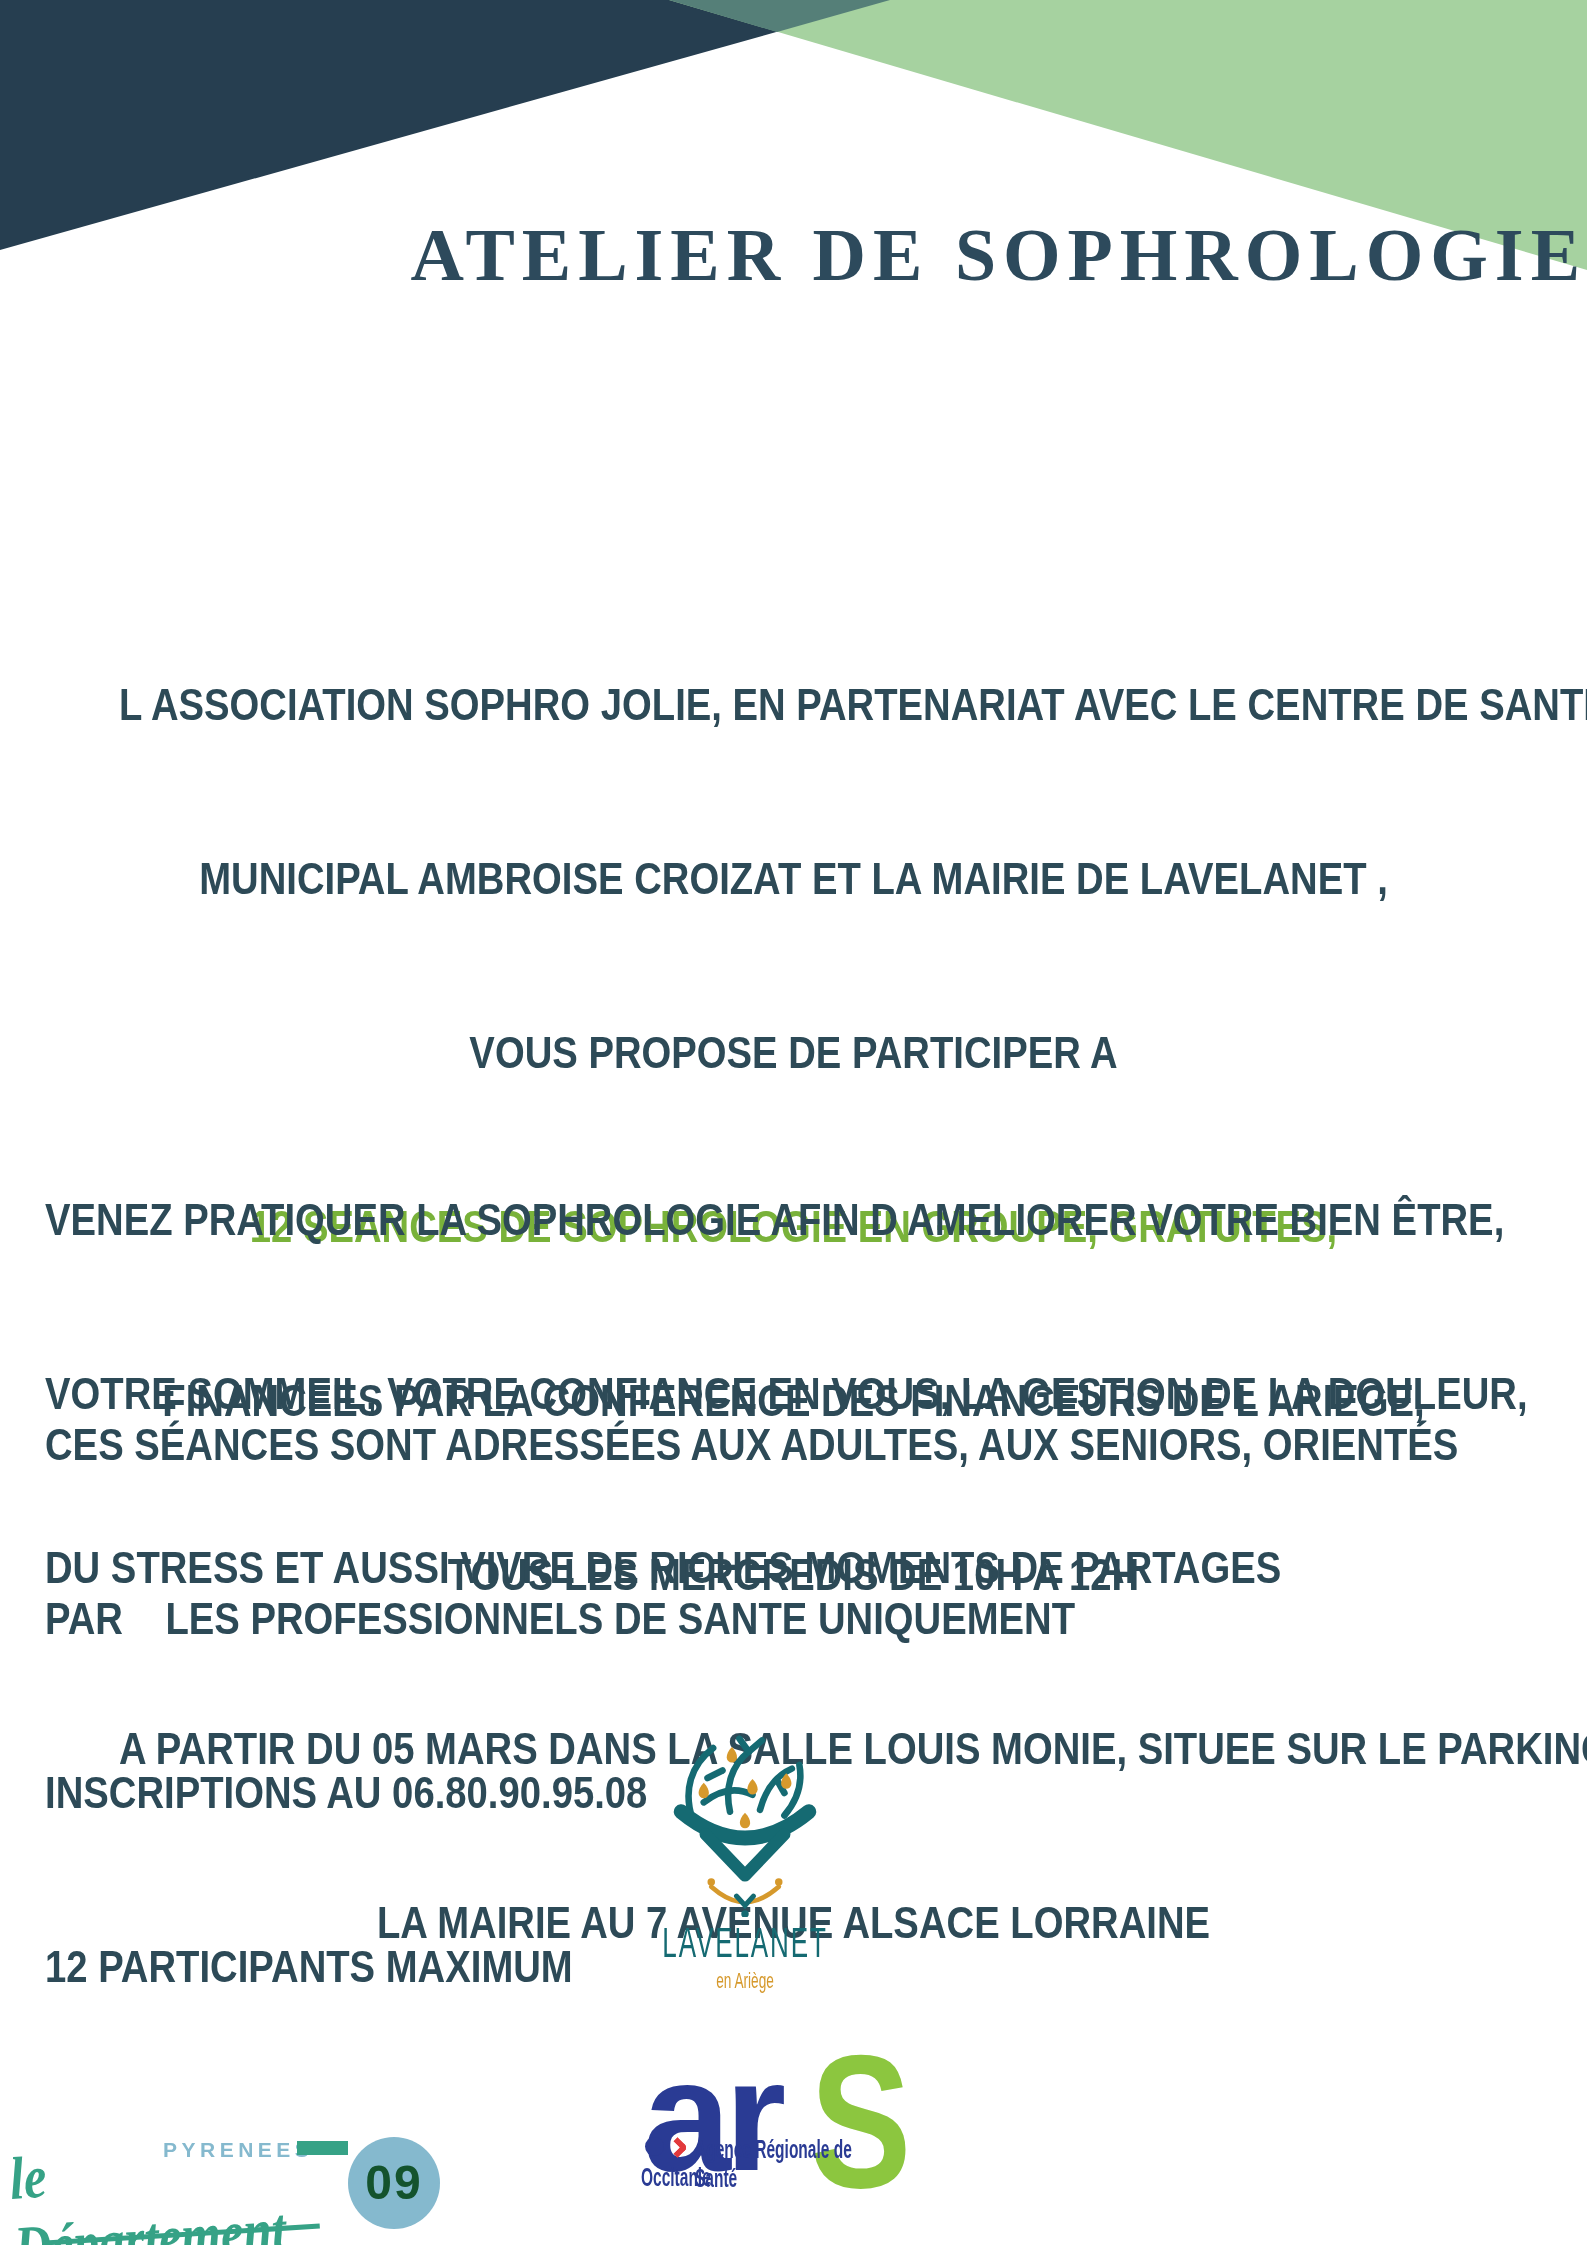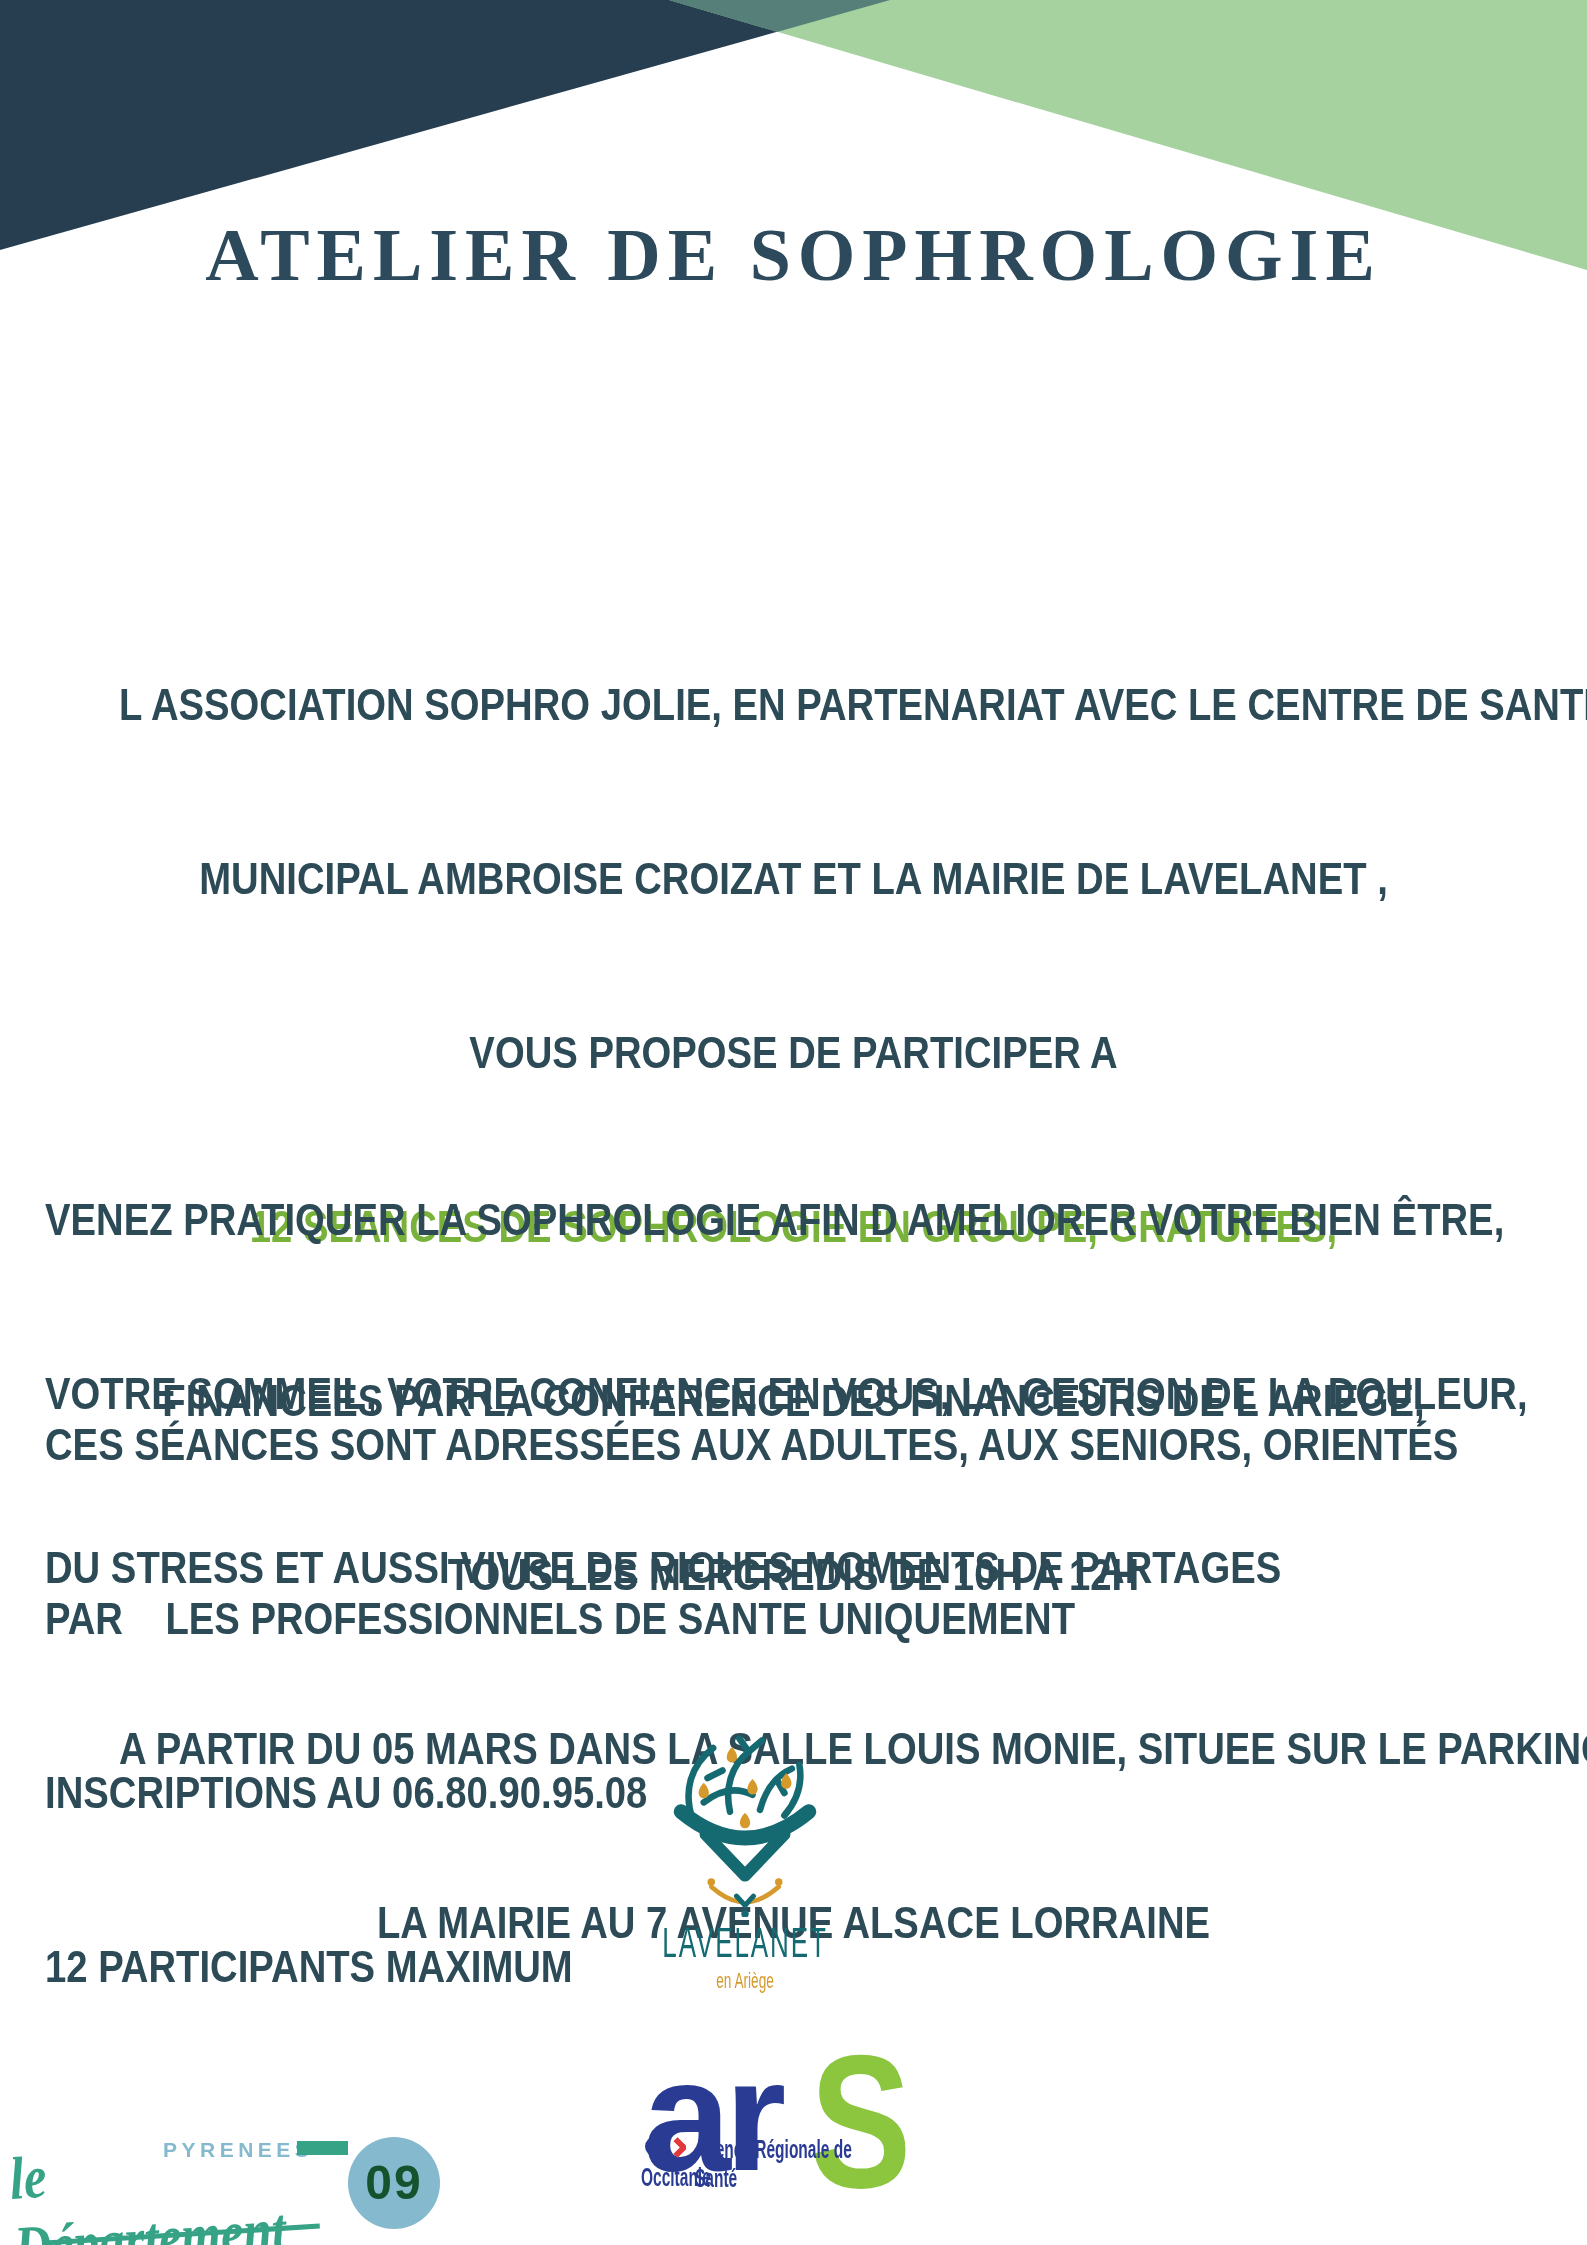--- a/index.html
+++ b/index.html
@@ -8,21 +8,21 @@
     overflow:hidden; font-family:"Liberation Sans", sans-serif;
   }
   svg { display:block; }
 
   
   .tri { position:absolute; top:0; left:0; }
 
   
   .title {
     position:absolute; top:212px; left:0; width:100%; margin:0;
-    text-align:center; font-family:"Liberation Serif", serif;
+    text-align:right; font-family:"Liberation Serif", serif;
     font-weight:700; font-size:74px; line-height:86px; letter-spacing:7px;
     color:var(--title_color);
   }
 
   
   .para {
     position:absolute; margin:0; font-weight:700; font-size:45px;
     line-height:58px; color:var(--body_color); white-space:pre;
   }
   .p1 { top:560px; left:0; width:100%; text-align:center;

